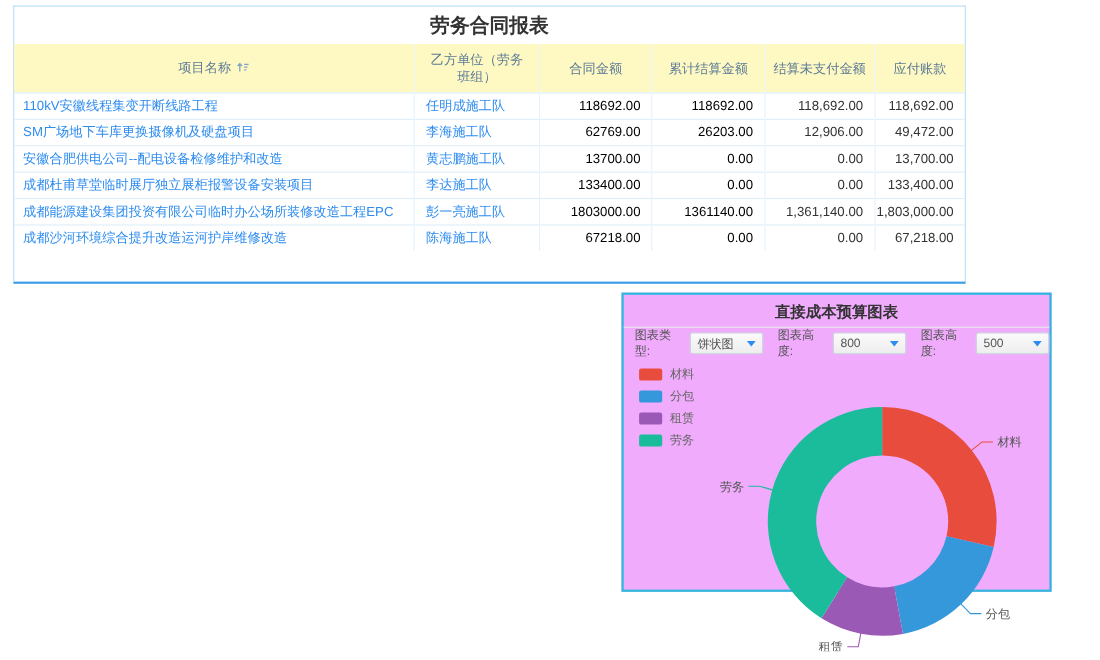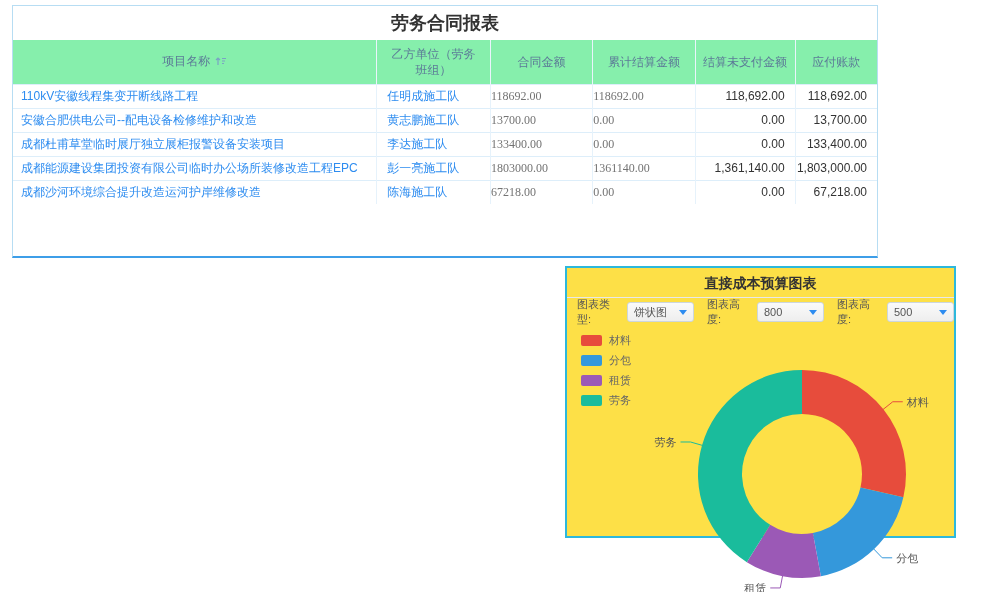--- a/index.html
+++ b/index.html
@@ -5,39 +5,39 @@
   * { margin:0; padding:0; box-sizing:border-box; }
   body { background:#ffffff; font-family:"Liberation Sans","DejaVu Sans",sans-serif; }
   .stage { position:relative; width:1000px; height:600px; background:#ffffff; overflow:hidden; }
 
   
   .report-panel { position:absolute; left:12px; top:5px; width:866px; height:253px;
                   background:#ffffff; border:1px solid #b7ddf3; border-bottom:2px solid #3d9ee8; }
   .report-title { height:34px; line-height:34px; text-align:center; font-size:18px;
                   font-weight:bold; color:#333333; }
   table.report { width:100%; border-collapse:collapse; table-layout:fixed; }
-  table.report th { height:44px; background:#86efac; color:#5c7b97; font-size:12px;
+  table.report th { height:44px; background:#fef9c3; color:#5c7b97; font-size:12px;
                     font-weight:normal; text-align:center; border-left:1px solid #eaf4fc;
                     padding:0 4px; line-height:16px; }
   table.report th:first-child { border-left:none; }
   table.report th.col2 { padding:0 10px; }
   table.report th.col4 { padding:0 12px; }
   table.report th.col5 { padding:0; }
   table.report td { height:24px; font-size:12px; border-top:1px solid #ddeefa;
                     border-left:1px solid #e6f2fb; white-space:nowrap; overflow:hidden; }
   table.report td:first-child { border-left:none; }
   td.c1 { color:#2d8cf0; text-align:left;  padding-left:8px;  cursor:pointer; }
   td.c2 { color:#2d8cf0; text-align:left;  padding-left:10px; }
-  td.c3, td.c4 { color:#737373; padding-right:10px;font-family:Liberation Serif, serif; }
+  td.c3, td.c4 { color:#000000; text-align:right; padding-right:10px; }
   td.c5, td.c6 { color:#333333; text-align:right; padding-right:10px; }
   .sort-icon { display:inline-block; vertical-align:-2px; margin-left:5px; cursor:pointer; }
 
   
   .chart-panel { position:absolute; left:565px; top:266px; width:391px; height:272px;
-                 background:#fde047; border:2px solid #2db8dc; }
+                 background:#f0abfc; border:2px solid #2db8dc; }
   .chart-title { height:30px; line-height:30px; text-align:center; font-size:14px;
                  font-weight:bold; color:#333333; border-bottom:1px solid #e8e8e8; }
   .controls { height:28px; display:flex; align-items:center; padding-left:10px; gap:13px;
               font-size:11px; color:#555555;justify-content:space-between; }
   .ctrl-group { display:flex; align-items:center; gap:7px; }
   .select { width:72px; height:20px; border:1px solid #ccd6dd; border-radius:3px;
             background:linear-gradient(#fafafa,#eeeeee); display:flex; align-items:center;
             justify-content:space-between; padding:0 6px; color:#555555; font-size:11px;
             cursor:pointer; }
   .caret { width:0; height:0; border-left:4px solid transparent; border-right:4px solid transparent;
@@ -87,20 +87,28 @@
       <tbody id="report-body">
           <tr>
             <td class="c1">110kV安徽线程集变开断线路工程</td>
             <td class="c2">任明成施工队</td>
             <td class="c3">118692.00</td>
             <td class="c4">118692.00</td>
             <td class="c5">118,692.00</td>
             <td class="c6">118,692.00</td>
           </tr>
           <tr>
+            <td class="c1">SM广场地下车库更换摄像机及硬盘项目</td>
+            <td class="c2">李海施工队</td>
+            <td class="c3">62769.00</td>
+            <td class="c4">26203.00</td>
+            <td class="c5">12,906.00</td>
+            <td class="c6">49,472.00</td>
+          </tr>
+          <tr>
             <td class="c1">安徽合肥供电公司--配电设备检修维护和改造</td>
             <td class="c2">黄志鹏施工队</td>
             <td class="c3">13700.00</td>
             <td class="c4">0.00</td>
             <td class="c5">0.00</td>
             <td class="c6">13,700.00</td>
           </tr>
           <tr>
             <td class="c1">成都杜甫草堂临时展厅独立展柜报警设备安装项目</td>
             <td class="c2">李达施工队</td>

